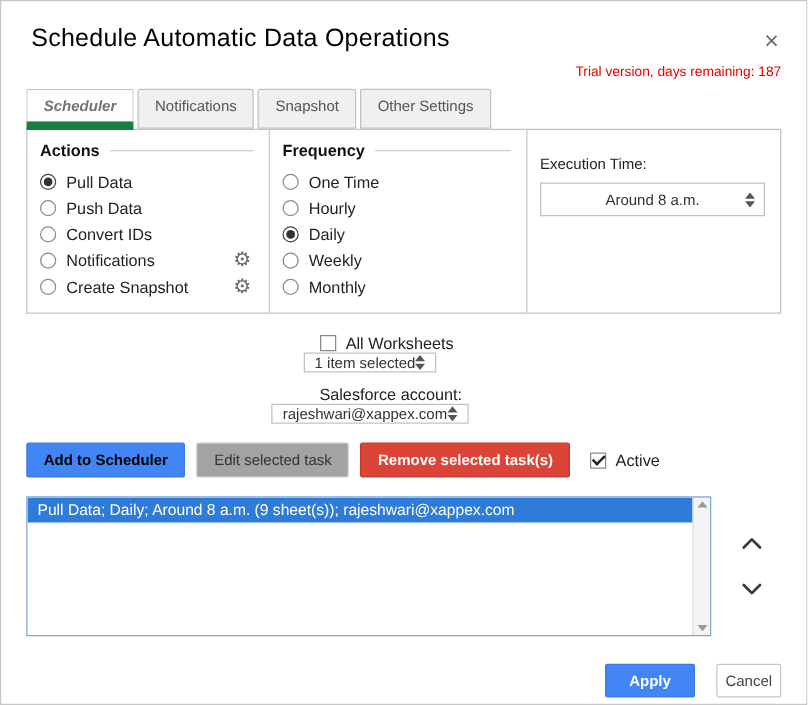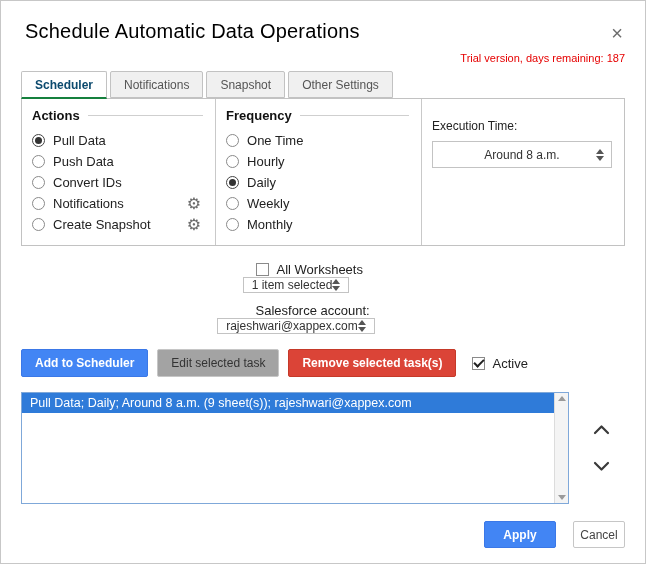--- a/index.html
+++ b/index.html
@@ -21,21 +21,21 @@
   .title { margin:0; font-size:20px; font-weight:400; color:#000000; letter-spacing:.2px; }
   .close { font-size:20px; color:#6d6d6d; line-height:1; cursor:pointer; margin-top:3px; }
   .trial { margin-top:9px; padding-right:20px; text-align:right; font-size:11px; color:#e60000; }
   
   .tabs { display:flex; padding:0 20px; margin-top:7px; position:relative; z-index:2; }
   .tab {
     border:1px solid #c2c2c2; background:#f0f0f0; color:#555;
     padding:6px 13px 5px; font-size:12px; margin-right:3px;
     border-radius:2px 2px 0 0; cursor:pointer; white-space:nowrap;
   }
-  .tab.active { background:#fff; border-bottom:2px solid #15803d; margin-bottom:-1px; color:#0c4a6e; font-weight:bold; }
+  .tab.active { background:#fff; border-bottom:7px solid #15803d; margin-bottom:-1px; color:#737373; font-weight:bold;font-style:italic; }
   
   .panel { margin:0 20px; border:1px solid #c2c2c2; display:flex; height:148px; background:#fff; }
   .col { padding:9px 12px 0 10px; }
   .col-actions { width:194px; }
   .col-frequency { width:207px; border-left:1px solid #c9c9c9; }
   .col-when { flex:1; border-left:1px solid #c9c9c9; }
   .group-head { display:flex; align-items:center; gap:8px; }
   .gtitle { font-weight:bold; font-size:13px; color:#111; }
   .rule { flex:1; height:1px; background:#cfcfcf; }
   .opt-list { margin-top:10px; }
@@ -64,39 +64,39 @@
   .lab-zone { width:135px; display:flex; align-items:center; gap:8px; font-size:13px; color:#222; }
   .row-select { flex:1; margin-right:54px; }
   .checkbox { width:13px; height:13px; min-width:13px; border:1px solid #8a8a8a; background:#fff;
               display:inline-flex; align-items:center; justify-content:center; cursor:pointer; }
   .checkbox.checked::after { content:""; width:4px; height:8px; border:solid #222; border-width:0 2px 2px 0;
                              transform:rotate(45deg); margin-top:-2px; }
   
   .task-buttons { display:flex; align-items:center; gap:9px; margin-top:15px; }
   .btn { height:28px; padding:0 13px; font-size:12px; border-radius:2px; cursor:pointer;
          font-family:inherit; border:1px solid transparent; }
-  .btn.blue { background:#4285f4; border-color:#3b78e7; color:#ffffff; font-weight:bold; }
+  .btn.blue { background:#4285f4; border-color:#3b78e7; color:#000000; font-weight:bold; }
   .btn.plain { background:#a3a3a3; border:1px solid #c6c6c6; color:#333; }
   .btn.red { background:#db4437; border-color:#c53929; color:#fff; font-weight:bold; }
   .active-check { display:flex; align-items:center; gap:7px; margin-left:7px; cursor:pointer; }
   
   .listwrap { display:flex; margin-top:15px; }
   .listbox { width:548px; height:112px; border:1px solid #7fa8d9; background:#fff; position:relative; overflow:hidden; }
   .list-item { font-size:12.5px; padding:3px 8px; white-space:nowrap; overflow:hidden; cursor:default; }
   .list-item.selected { background:#2f7bd9; color:#fff; }
   .vscroll { position:absolute; top:0; right:0; bottom:0; width:14px; background:#f4f4f4;
              border-left:1px solid #dcdcdc; display:flex; flex-direction:column; align-items:center;
              justify-content:space-between; padding:3px 0; cursor:pointer; }
   .sarrow { width:0; height:0; border-left:4px solid transparent; border-right:4px solid transparent; }
   .sarrow.up { border-bottom:5px solid #9a9a9a; }
   .sarrow.dn { border-top:5px solid #9a9a9a; }
   .reorder { display:flex; flex-direction:column; justify-content:center; gap:26px; margin-left:24px; }
   .chev { cursor:pointer; line-height:0; }
   
-  .footer { position:absolute; right:20px; bottom:15px; display:flex; gap:17px; }
+  .footer { position:absolute; right:20px; bottom:5px; display:flex; gap:17px; }
   .btn.apply { width:72px; height:27px; padding:0; background:#4285f4; border-color:#3b78e7; color:#fff; font-weight:bold; }
   .btn.cancel { width:52px; height:27px; padding:0; background:#fff; border:1px solid #c6c6c6; color:#444; }
 </style>
 </head>
 <body>
 
 <div class="dialog">
 
   <div class="header">
     <h1 class="title">Schedule Automatic Data Operations</h1>

